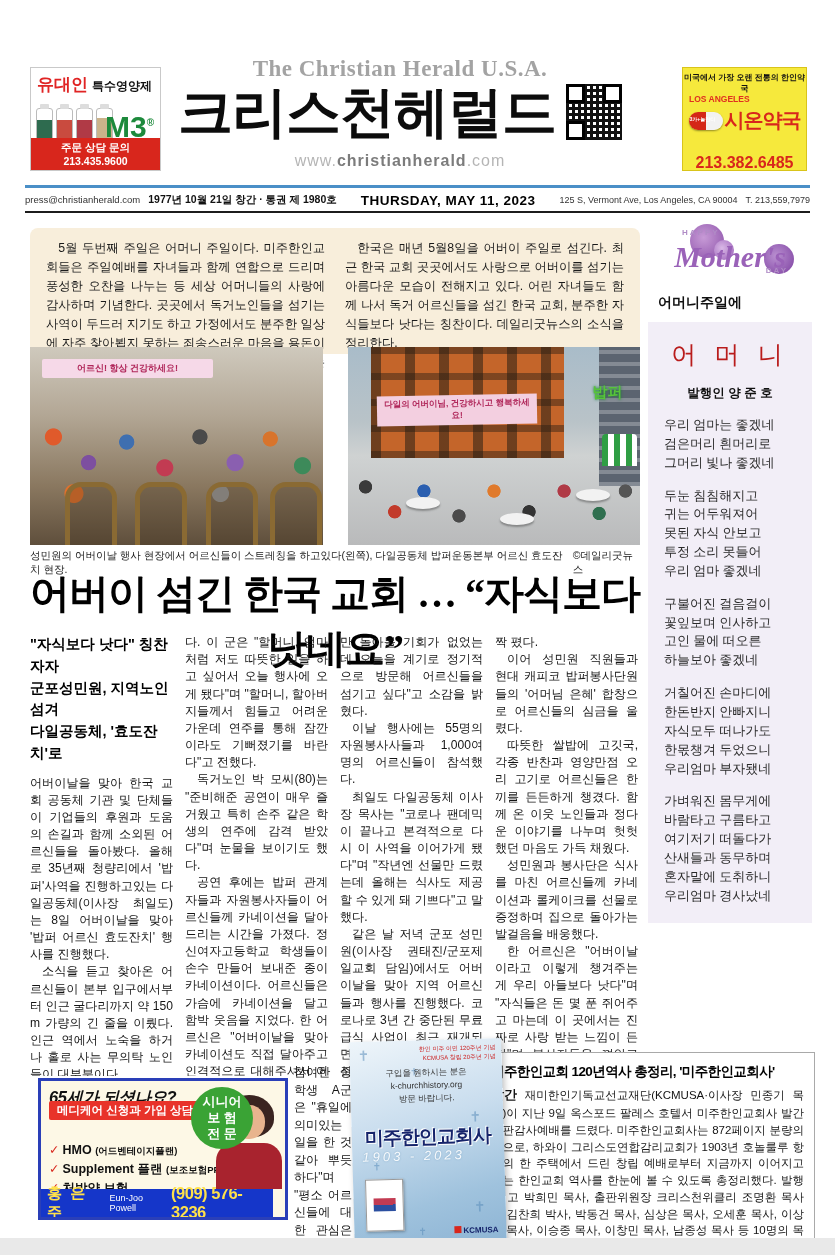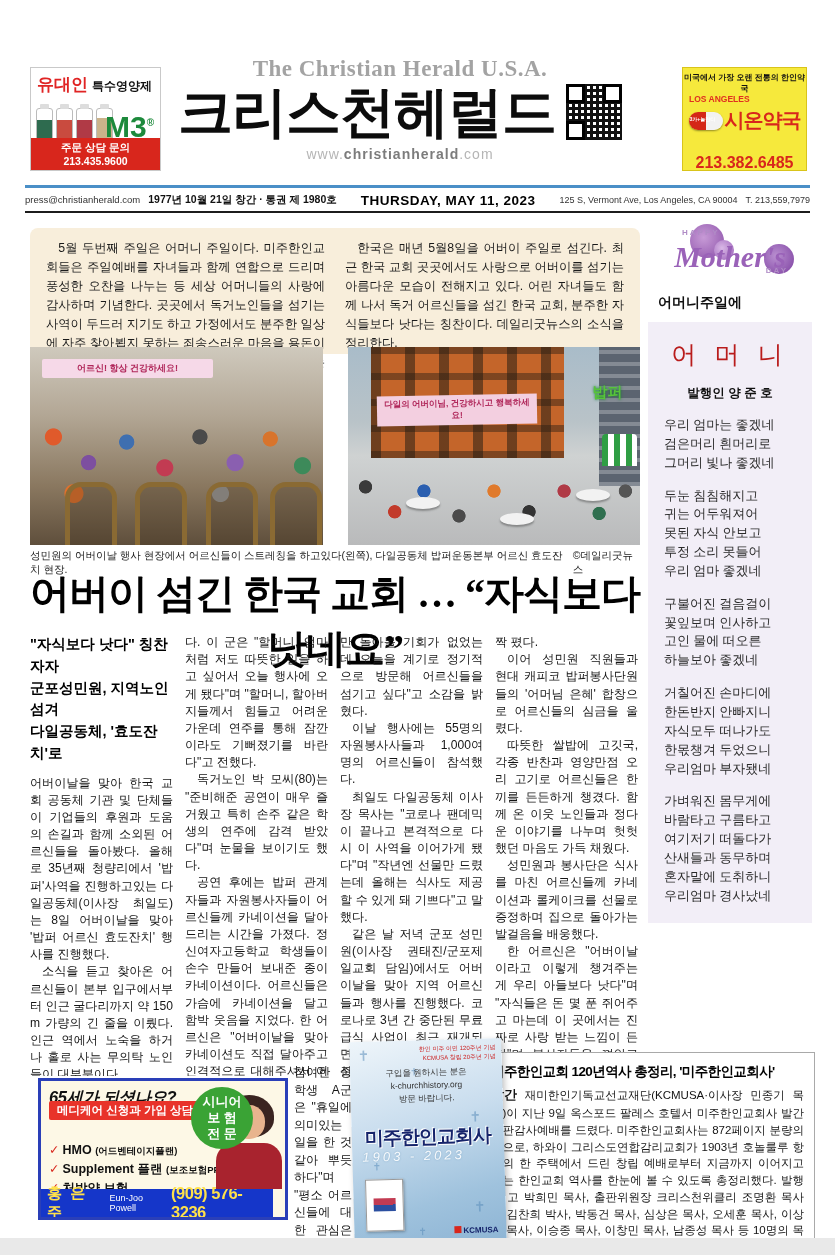--- a/index.html
+++ b/index.html
@@ -11,21 +11,21 @@
   .masthead{position:absolute;left:175px;top:56px;width:450px;text-align:center;}
   .masthead-en{font-family:"Liberation Serif","DejaVu Serif",serif;font-weight:700;
                font-size:23px;color:#a3a3a3;letter-spacing:.5px;}
   .masthead-row{display:flex;justify-content:center;align-items:flex-end;gap:10px;margin-top:2px;}
   .masthead-ko{font-size:55px;font-weight:900;letter-spacing:-1px;color:#0c0c0c;line-height:1.0;}
   .qr{position:relative;width:56px;height:56px;flex:none;background:
       repeating-linear-gradient(90deg,#111 0 3px,transparent 3px 6px),
       repeating-linear-gradient(0deg,#111 0 3px,#fff 3px 6px);outline:2px solid #fff;}
   .qr i{position:absolute;width:13px;height:13px;border:3px solid #000;background:#fff;}
   .qr i.tl{left:0;top:0}.qr i.tr{right:0;top:0}.qr i.bl{left:0;bottom:0}
-  .site-url{margin-top:6px;font-size:14px;color:#b5b5b5;letter-spacing:1px;}
+  .site-url{margin-top:12px;font-size:16px;color:#b5b5b5;letter-spacing:1px;}
   .site-url b{color:#7c7c7c;font-weight:700;}
 
   .ad-m3{position:absolute;left:30px;top:67px;width:131px;height:104px;border:1px solid #c9c9c9;
          background:#fff;box-sizing:border-box;overflow:hidden;}
   .m3-top{display:flex;align-items:baseline;gap:4px;padding:5px 6px 0 6px;}
   .m3-jew{color:#e02424;font-weight:900;font-size:17px;}
   .m3-sup{color:#111;font-weight:700;font-size:12px;}
   .m3-mid{position:relative;height:52px;}
   .bottles{position:absolute;left:5px;bottom:2px;display:flex;gap:3px;align-items:flex-end;}
   .bottle{width:15px;height:36px;border-radius:3px;position:relative;border:1px solid #bbb;}

